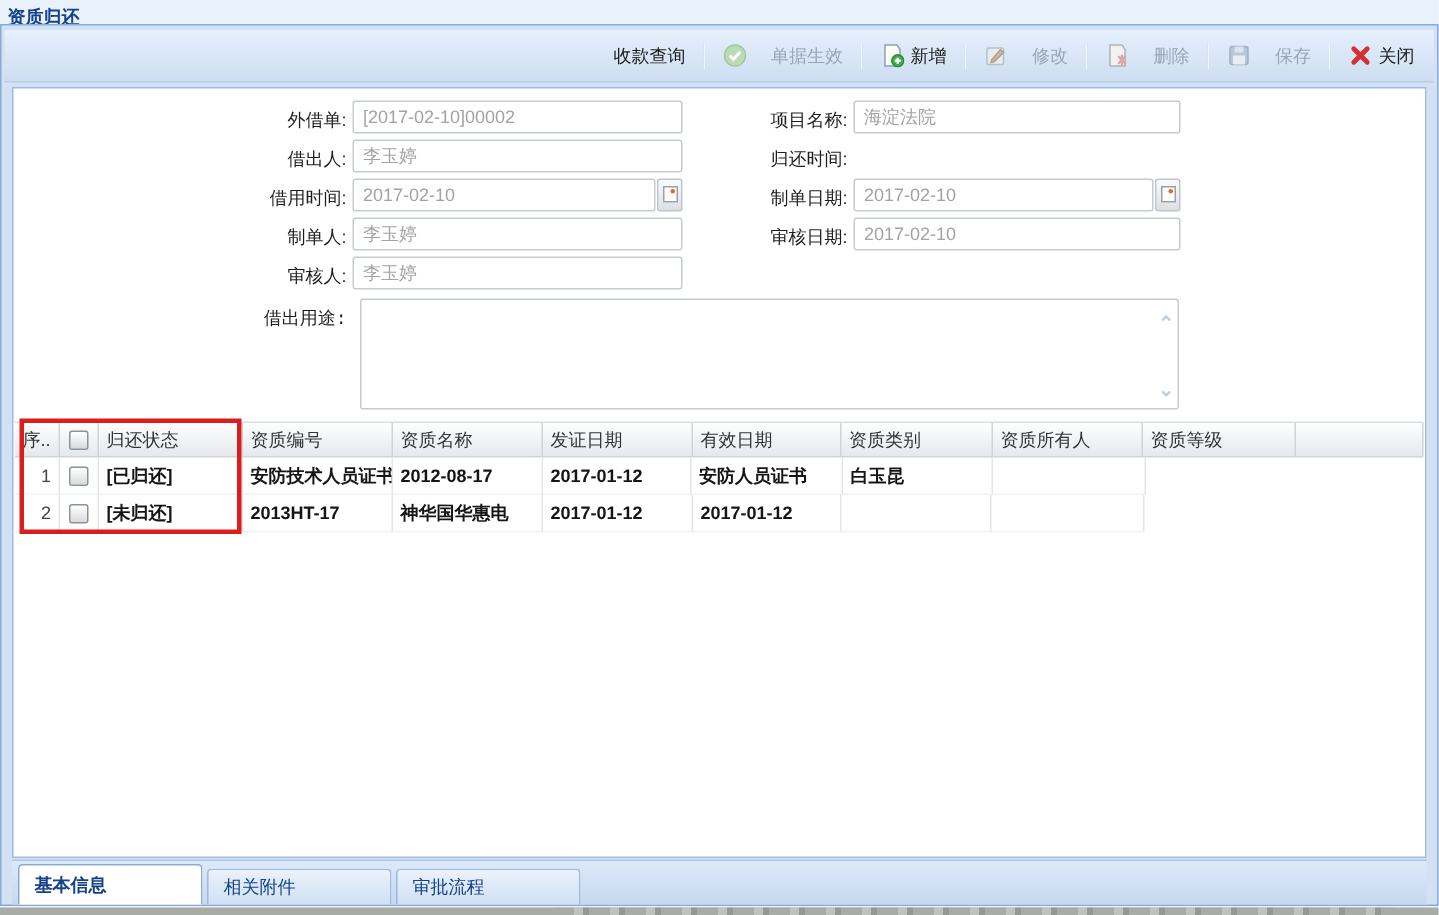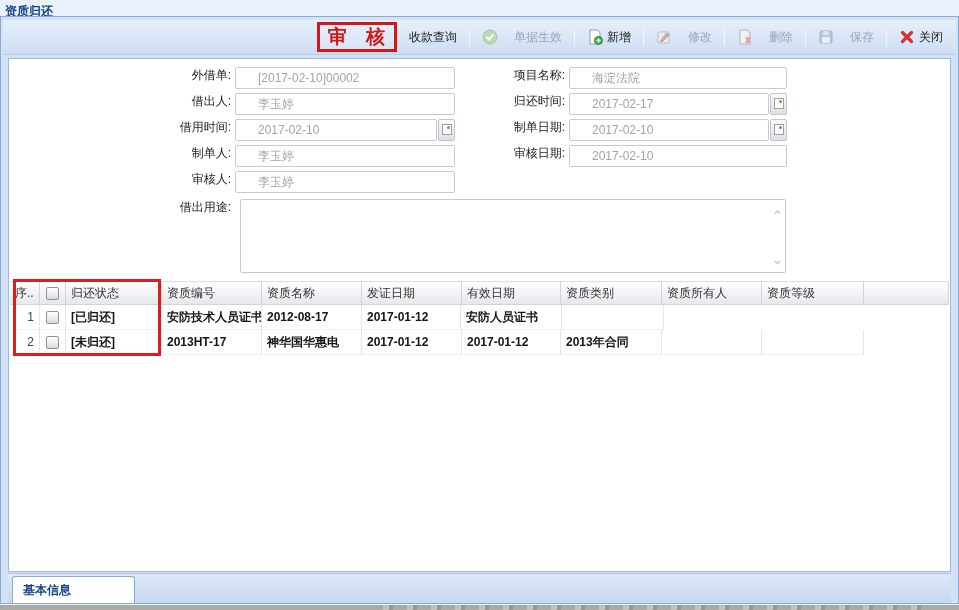--- a/index.html
+++ b/index.html
@@ -23,26 +23,26 @@
   .tsep { width:1px; height:17px; background:#a8bcd6; border-right:1px solid #f0f6fd; }
   .stamp { border:3px solid #d21717; color:#d21717; font-weight:bold; font-size:19px;
     letter-spacing:7px; padding:1px 2px 1px 8px; line-height:22px; background:rgba(255,255,255,.15); }
   .icon16 { width:16px; height:16px; display:inline-block; }
 
   
   .content { position:absolute; left:7px; right:7px; top:41px; height:514px;
     background:#fff; border:1px solid #99bbe8; }
 
   
-  .frow { position:absolute; height:22px; display:flex; align-items:flex-start; }
+  .frow { position:absolute; height:22px; display:flex; align-items:flex-end; }
   .flabel { display:inline-block; text-align:right; color:#1d1d1d; padding-right:4px; }
   .flabel.l { width:110px; } .flabel.r { width:78px; }
   .fbox { display:flex; height:22px; }
   .finput { height:22px; border:1px solid #c6cbd2; border-radius:2px; background:#fff;
-    color:#a3a3a3; font-size:12px; font-family:"Liberation Sans",sans-serif; padding:0 22px; }
+    color:#a3a3a3; font-size:12px; font-family:"Liberation Sans",sans-serif; padding:0 6px; }
   .datebtn { width:17px; height:22px; margin-left:1px; border:1px solid #c0c6cd; border-radius:2px;
     background:linear-gradient(#fbfbfb,#dcdfe3); position:relative; cursor:pointer; }
   .datebtn .cal { position:absolute; left:3px; top:4px; width:10px; height:11px; background:#fff;
     border:1px solid #9aa0a8; }
   .datebtn .cal:after { content:""; position:absolute; right:1px; top:1px; width:3px; height:3px;
     background:#e06a2b; border-radius:50%; }
   .ftextarea { position:absolute; border:1px solid #c6cbd2; border-radius:2px; background:#fff;
     resize:none; font-family:"Liberation Sans",sans-serif; }
   .spin { position:absolute; color:#c3cedd; font-size:13px; font-weight:bold; line-height:10px; }
 
@@ -78,21 +78,20 @@
     background:repeating-linear-gradient(90deg, #a9aba6 0 14px, #c9cbc6 14px 20px, #8d8f8a 20px 24px); opacity:.7; }
 </style>
 </head>
 <body>
 
 <div class="page-title">资质归还</div>
 
 <div class="window">
 
   <div class="toolbar">
-    <div class="stamp">审 核</div>
 
     <div class="tbtn">
       <span>收款查询</span>
     </div>
     <div class="tsep"></div>
 
     <div class="tbtn disabled">
       <svg class="icon16" viewBox="0 0 16 16">
         <circle cx="8" cy="8" r="7" fill="#b9dcb2" stroke="#a3c89c"></circle>
         <path d="M4.5 8 L7 10.5 L11.5 5.5" stroke="#ffffff" stroke-width="2" fill="none"></path>
@@ -184,44 +183,38 @@
     </div>
 
     <div class="frow" style="left:482px; top:8px;">
       <span class="flabel r">项目名称:</span>
       <span class="fbox">
           <input class="finput" style="width: 218px;" value="海淀法院">
         </span>
     </div>
     <div class="frow" style="left:482px; top:34px;">
       <span class="flabel r">归还时间:</span>
-      <span class="fbox">
-        <input class="finput" style="width: 200px;" value="2017-02-17">
-        <span class="datebtn">
-            <span class="cal"></span>
-          </span>
-      </span>
     </div>
     <div class="frow" style="left:482px; top:60px;">
       <span class="flabel r">制单日期:</span>
       <span class="fbox">
         <input class="finput" style="width: 200px;" value="2017-02-10">
         <span class="datebtn">
             <span class="cal"></span>
           </span>
       </span>
     </div>
     <div class="frow" style="left:482px; top:86px;">
       <span class="flabel r">审核日期:</span>
       <span class="fbox">
           <input class="finput" style="width: 218px;" value="2017-02-10">
         </span>
     </div>
 
-    <div class="frow" style="left:116px; top:140px;">
+    <div class="frow" style="left:116px; top:140px;font-family:Liberation Mono, monospace;">
       <span class="flabel l">借出用途:</span>
     </div>
     <textarea class="ftextarea" style="left: 231px; top: 140px; width: 546px; height: 74px;"></textarea>
     <span class="spin" style="left:763px; top:152px;">⌃</span>
     <span class="spin" style="left:763px; top:196px;">⌄</span>
 
     <div class="grid">
       <div class="grow ghead">
         <div class="gcell" style="width:30px">序..</div>
         <div class="gcell c" style="width:26px">
@@ -241,46 +234,52 @@
       <div class="grow gbody">
         <div class="gcell" style="width:30px; justify-content:flex-end; font-weight:normal; color:#444">1</div>
         <div class="gcell c" style="width:26px">
             <span class="cbx"></span>
           </div>
         <div class="gcell status" style="width:96px">[已归还]</div>
         <div class="gcell" style="width:100px">安防技术人员证书</div>
         <div class="gcell" style="width:100px">2012-08-17</div>
         <div class="gcell" style="width:99px">2017-01-12</div>
         <div class="gcell" style="width:101px">安防人员证书</div>
+        <div class="gcell" style="width:100px">白玉昆</div>
         <div class="gcell" style="width:102px"></div>
         <div class="gcell" style="flex:1; border-right:none; border-bottom:none"></div>
       </div>
 
       <div class="grow gbody">
         <div class="gcell" style="width:30px; justify-content:flex-end; font-weight:normal; color:#444">2</div>
         <div class="gcell c" style="width:26px">
             <span class="cbx"></span>
           </div>
         <div class="gcell status" style="width:96px">[未归还]</div>
         <div class="gcell" style="width:100px">2013HT-17</div>
         <div class="gcell" style="width:100px">神华国华惠电</div>
         <div class="gcell" style="width:100px">2017-01-12</div>
         <div class="gcell" style="width:99px">2017-01-12</div>
-        <div class="gcell" style="width:101px">2013年合同</div>
         <div class="gcell" style="width:100px"></div>
         <div class="gcell" style="width:102px"></div>
         <div class="gcell" style="flex:1; border-right:none; border-bottom:none"></div>
       </div>
     </div>
   </div>
 
   <div class="tabbar">
     <div class="tab active">
         <span>基本信息</span>
       </div>
+    <div class="tab">
+        <span>相关附件</span>
+      </div>
+    <div class="tab">
+        <span>审批流程</span>
+      </div>
   </div>
 </div>
 
 <div class="annot" style="left:13px; top:279px; width:148px; height:77px;"></div>
 
 <div class="sliver">
     <span class="marks"></span>
   </div>
 
 </body></html>

